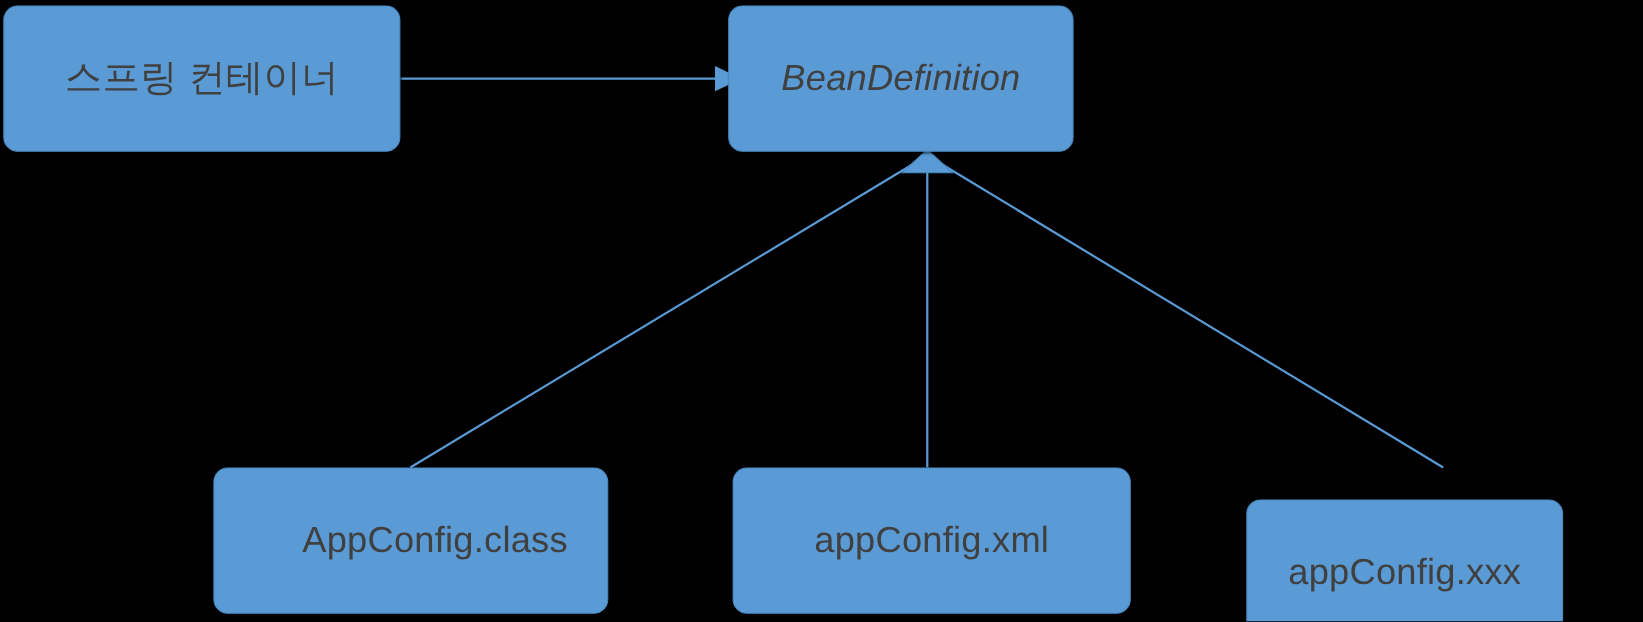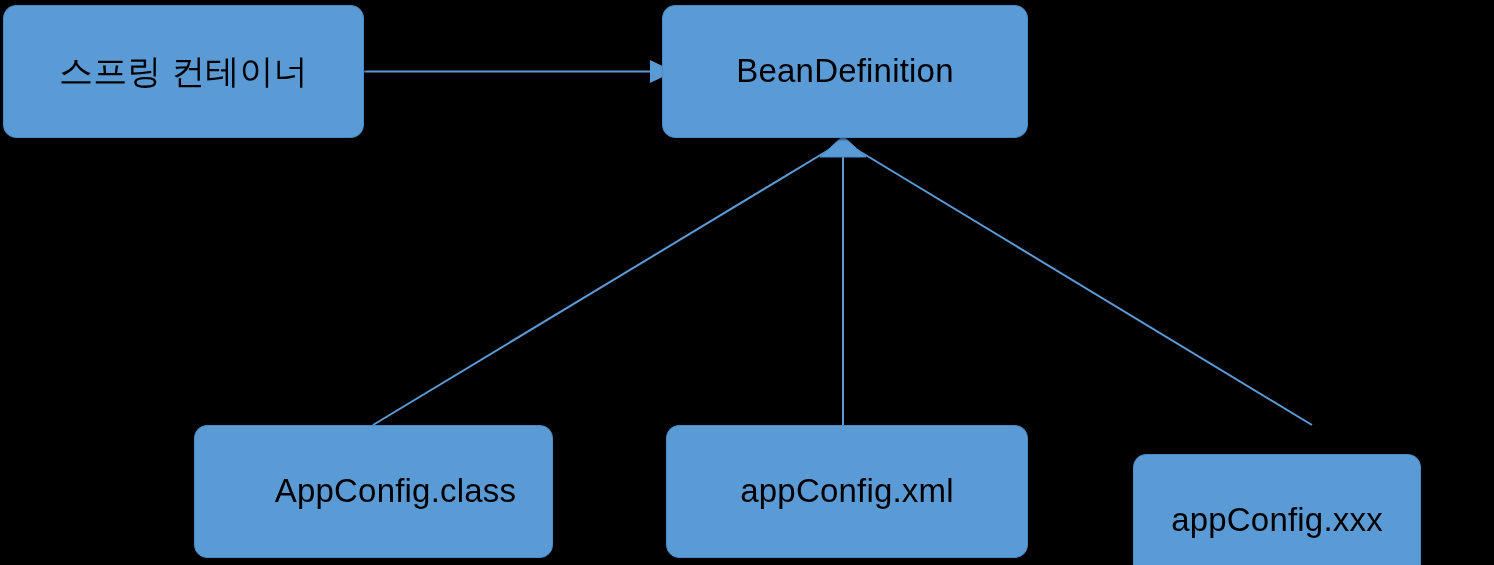--- a/index.html
+++ b/index.html
@@ -31,34 +31,34 @@
     background: #5B9BD5;
     border: 1px solid #4A8BC4;
     border-radius: 13px;
     display: flex;
     align-items: center;
     justify-content: center;
     box-shadow: 1px 2px 2px rgba(0,0,0,0.45);
     z-index: 2;
   }
   .node-label {
-    color: #000000;
+    color: #404040;
     font-size: 33px;
     font-weight: 300;
     letter-spacing: 0.2px;
     line-height: 1.1;
     text-align: left;
     white-space: nowrap;
     -webkit-font-smoothing: antialiased;
   }
   .node-label.ko {
     font-size: 34px;
   }
   #node-spring-container { left: 3px;    top: 5px;   width: 361px; height: 133px; }
-  #node-beandefinition   { left: 662px;  top: 5px;   width: 366px; height: 133px; }
+  #node-beandefinition   { left: 662px;  top: 5px;   width: 314px; height: 133px; font-style: italic; }
   #node-appconfig-class  { left: 194px;  top: 425px; width: 359px; height: 133px; padding-left: 44px; }
   #node-appconfig-xml    { left: 666px;  top: 425px; width: 362px; height: 133px; }
   #node-appconfig-xxx    { left: 1133px; top: 425px; width: 288px; height: 133px; margin-top: 29px; }
 </style>
 </head>
 <body>
 
 <div id="canvas">
 
   <svg id="edges" viewBox="0 0 1494 565" width="1494" height="565" xmlns="http://www.w3.org/2000/svg">

